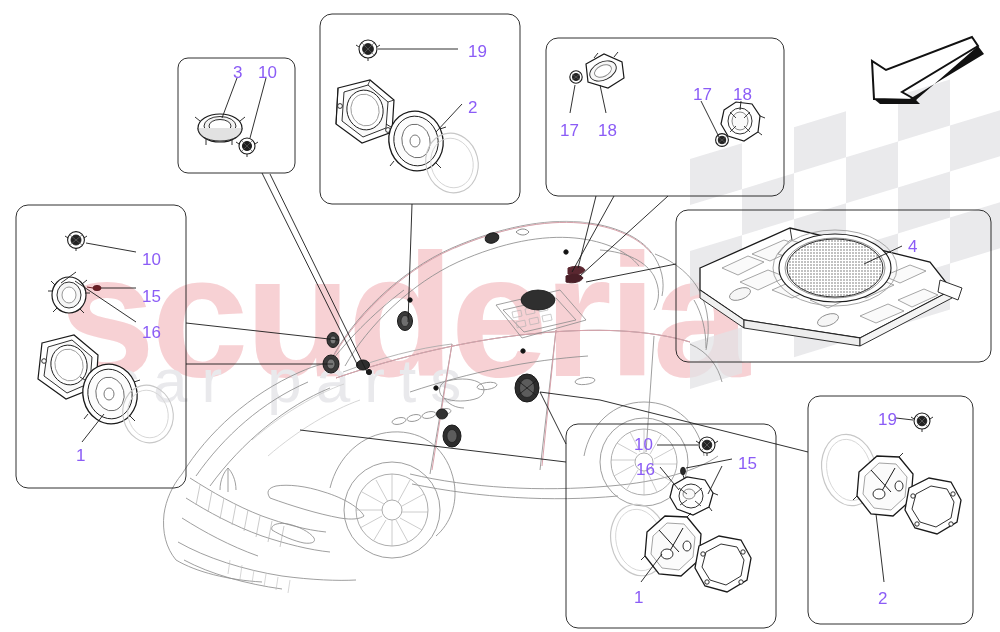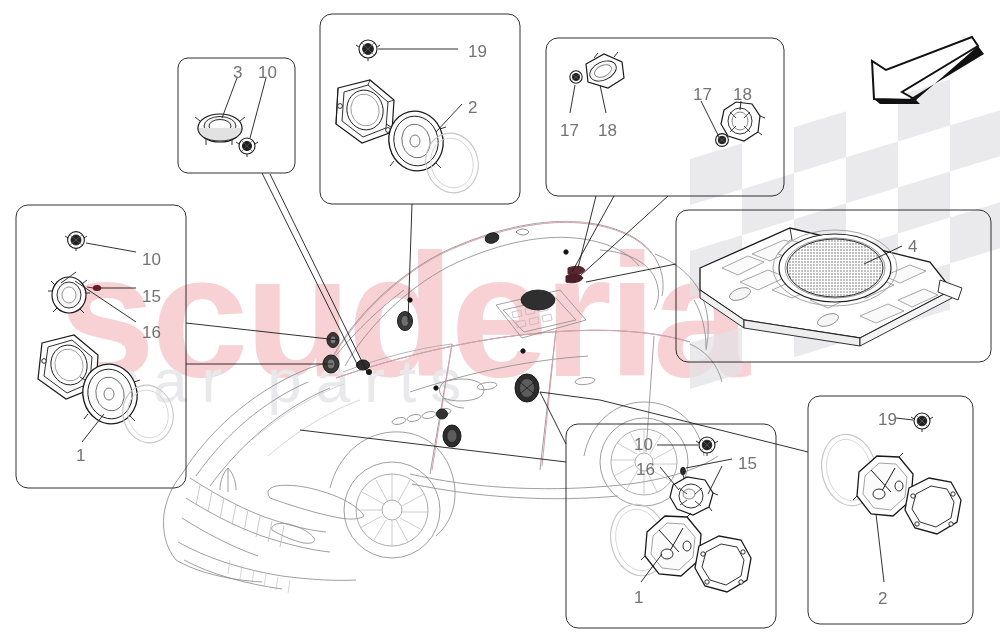--- a/index.html
+++ b/index.html
@@ -7,21 +7,21 @@
   body{
     font-family:"Liberation Sans", sans-serif;
     width:1000px;height:632px;overflow:hidden;position:relative;
   }
   #stage{position:absolute;left:0;top:0;width:1000px;height:632px;background:#fff;}
   #stage svg{position:absolute;left:0;top:0;}
   .lbl{
     position:absolute;
     font-family:"Liberation Sans", sans-serif;
     font-size:17px;
-    color:#737373;
+    color:#8b5cf6;
     line-height:1;
     white-space:nowrap;
     user-select:none;
   }
   .wm-main{
     position:absolute;
     font-family:"Liberation Sans", sans-serif;
     font-weight:700;
     font-size:175px;
     letter-spacing:-4px;

